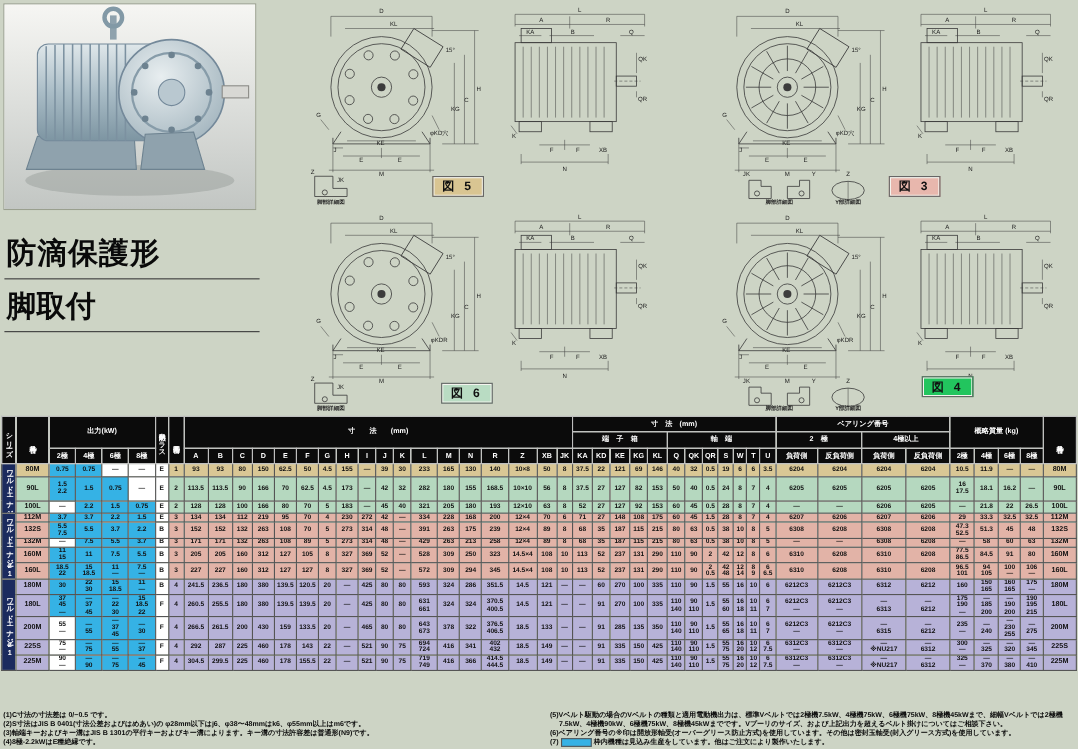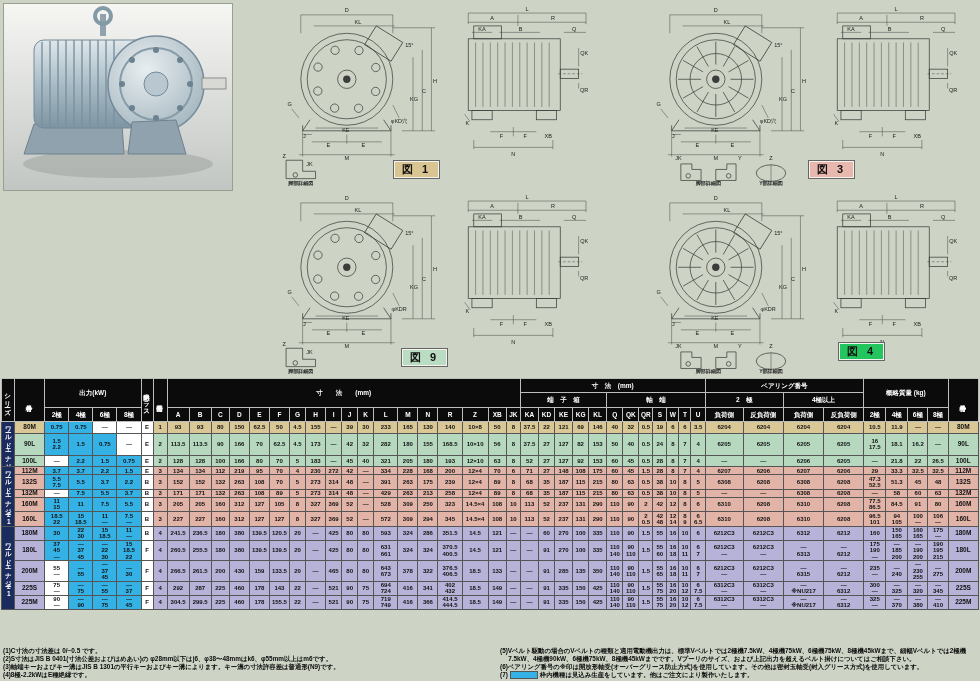--- a/index.html
+++ b/index.html
@@ -84,20 +84,22 @@
         <circle cx="176" cy="104" r="3"></circle>
       <circle cx="128" cy="104" r="3"></circle>
         <circle cx="176" cy="56" r="3"></circle>
     </g>
     <rect x="198" y="74" width="24" height="11" fill="#d8d8d4" stroke="#8c8c88"></rect>
     <path d="M128 118 L124 150 L182 150 L172 116 Z" fill="#8fa2ad" stroke="#6d8290"></path>
   </svg>
 </div>
 
 <div id="titles">
+  <div class="t">防滴保護形</div>
+  <div class="t">脚取付</div>
 </div>
 
 <div class="fig" id="fig0" style="left:243px;top:2px;width:364px;height:184px;"><svg viewBox="0 0 370 200">
       <circle cx="100" cy="84" r="50" fill="none" stroke="#3c3c3c" stroke-width="0.8"></circle>
       <circle cx="100" cy="84" r="43" fill="none" stroke="#3c3c3c" stroke-width="0.8"></circle>
       <circle cx="100" cy="84" r="10" fill="none" stroke="#3c3c3c" stroke-width="0.8"></circle>
       <circle cx="100" cy="84" r="4" fill="#3c3c3c"></circle>
       <circle cx="131.3160737960981" cy="97.24022363849411" r="4.5" fill="none" stroke="#3c3c3c" stroke-width="0.8"></circle>
       <circle cx="112.7815562221537" cy="115.50606006056492" r="4.5" fill="none" stroke="#3c3c3c" stroke-width="0.8"></circle>
       <circle cx="86.75977636150589" cy="115.3160737960981" r="4.5" fill="none" stroke="#3c3c3c" stroke-width="0.8"></circle>
@@ -191,21 +193,21 @@
       <text x="268" y="148" font-size="6" fill="#222" text-anchor="middle">F</text>
       <text x="294" y="148" font-size="6" fill="#222" text-anchor="middle">F</text>
       <text x="319" y="148" font-size="6" fill="#222" text-anchor="middle">XB</text>
       <text x="281" y="167" font-size="6" fill="#222" text-anchor="middle">N</text>
       <path d="M34 172 L34 192 L66 192 L66 184 L52 184 L52 172 Z" fill="none" stroke="#3c3c3c" stroke-width="0.8"></path>
       <circle cx="44" cy="188" r="2.5" fill="none" stroke="#3c3c3c" stroke-width="0.8"></circle>
       <text x="30" y="170" font-size="6" fill="#222">Z</text>
       <text x="56" y="178" font-size="6" fill="#222">JK</text>
       <text x="50" y="199" font-size="5.5" fill="#222" text-anchor="middle" font-weight="bold">脚部詳細図</text>
     </svg>
-  <div class="badge" style="left: 150px; top: 158px; background: rgb(217, 197, 146);"><span>図 1</span></div></div>
+  <div class="badge" style="left: 150px; top: 158px; background: rgb(217, 197, 146);"><span>図 5</span></div></div>
 <div class="fig" id="fig2" style="left:612px;top:2px;width:364px;height:184px;text-align:center;"><svg viewBox="0 0 370 200">
       <circle cx="100" cy="84" r="50" fill="none" stroke="#3c3c3c" stroke-width="0.8"></circle>
       <circle cx="100" cy="84" r="43" fill="none" stroke="#3c3c3c" stroke-width="0.8"></circle>
       <circle cx="100" cy="84" r="10" fill="none" stroke="#3c3c3c" stroke-width="0.8"></circle>
       <circle cx="100" cy="84" r="4" fill="#3c3c3c"></circle>
       <line x1="116" y1="84" x2="141" y2="84" fill="none" stroke="#3c3c3c" stroke-width="0.8"></line>
       <line x1="113.85640646055101" y1="92" x2="135.507041555162" y2="104.5" fill="none" stroke="#3c3c3c" stroke-width="0.8"></line>
       <line x1="108" y1="97.85640646055101" x2="120.5" y2="119.50704155516198" fill="none" stroke="#3c3c3c" stroke-width="0.8"></line>
       <line x1="100" y1="100" x2="100" y2="125" fill="none" stroke="#3c3c3c" stroke-width="0.8"></line>
       <line x1="92" y1="97.85640646055101" x2="79.50000000000001" y2="119.50704155516199" fill="none" stroke="#3c3c3c" stroke-width="0.8"></line>
@@ -414,21 +416,21 @@
       <text x="268" y="148" font-size="6" fill="#222" text-anchor="middle">F</text>
       <text x="294" y="148" font-size="6" fill="#222" text-anchor="middle">F</text>
       <text x="319" y="148" font-size="6" fill="#222" text-anchor="middle">XB</text>
       <text x="281" y="167" font-size="6" fill="#222" text-anchor="middle">N</text>
       <path d="M34 172 L34 192 L66 192 L66 184 L52 184 L52 172 Z" fill="none" stroke="#3c3c3c" stroke-width="0.8"></path>
       <circle cx="44" cy="188" r="2.5" fill="none" stroke="#3c3c3c" stroke-width="0.8"></circle>
       <text x="30" y="170" font-size="6" fill="#222">Z</text>
       <text x="56" y="178" font-size="6" fill="#222">JK</text>
       <text x="50" y="199" font-size="5.5" fill="#222" text-anchor="middle" font-weight="bold">脚部詳細図</text>
     </svg>
-  <div class="badge" style="left: 158px; top: 158px; background: rgb(185, 220, 195);"><span>図 9</span></div></div>
+  <div class="badge" style="left: 158px; top: 158px; background: rgb(185, 220, 195);"><span>図 6</span></div></div>
 <div class="fig" id="fig3" style="left:612px;top:190px;width:364px;height:184px;"><svg viewBox="0 0 370 200">
       <circle cx="100" cy="84" r="50" fill="none" stroke="#3c3c3c" stroke-width="0.8"></circle>
       <circle cx="100" cy="84" r="43" fill="none" stroke="#3c3c3c" stroke-width="0.8"></circle>
       <circle cx="100" cy="84" r="10" fill="none" stroke="#3c3c3c" stroke-width="0.8"></circle>
       <circle cx="100" cy="84" r="4" fill="#3c3c3c"></circle>
       <line x1="116" y1="84" x2="141" y2="84" fill="none" stroke="#3c3c3c" stroke-width="0.8"></line>
       <line x1="113.85640646055101" y1="92" x2="135.507041555162" y2="104.5" fill="none" stroke="#3c3c3c" stroke-width="0.8"></line>
       <line x1="108" y1="97.85640646055101" x2="120.5" y2="119.50704155516198" fill="none" stroke="#3c3c3c" stroke-width="0.8"></line>
       <line x1="100" y1="100" x2="100" y2="125" fill="none" stroke="#3c3c3c" stroke-width="0.8"></line>
       <line x1="92" y1="97.85640646055101" x2="79.50000000000001" y2="119.50704155516199" fill="none" stroke="#3c3c3c" stroke-width="0.8"></line>

